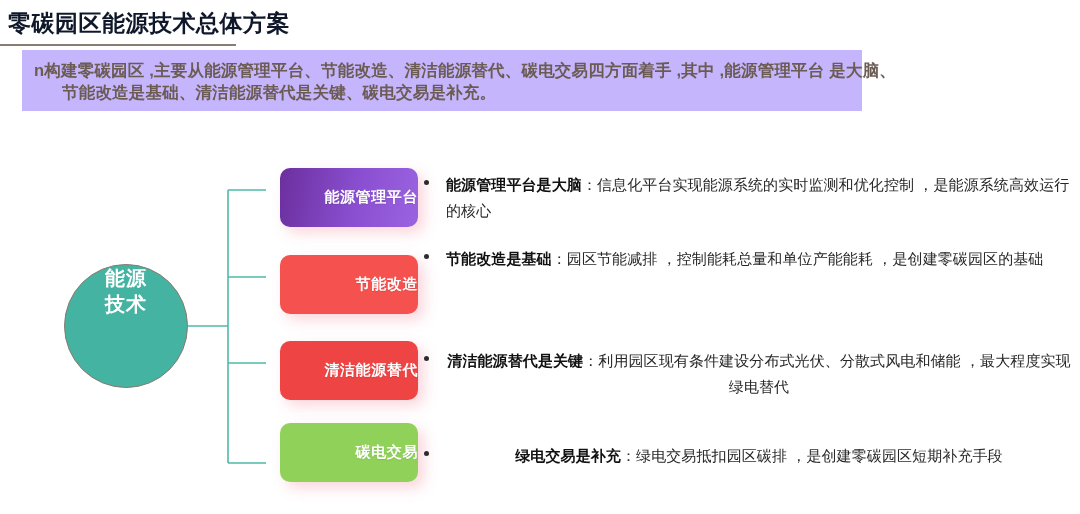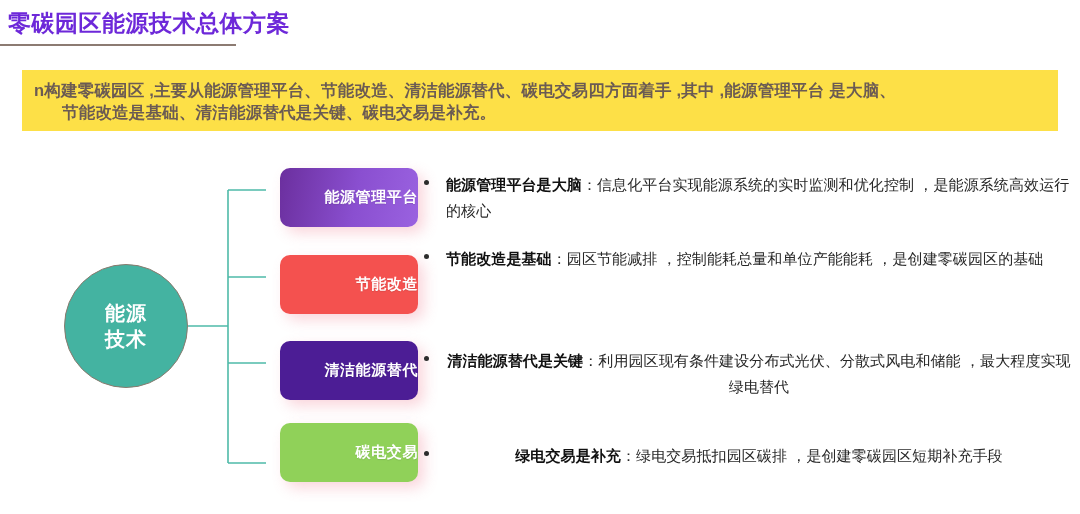--- a/index.html
+++ b/index.html
@@ -23,42 +23,42 @@
     top: 8px;
     width: 1080px;
     height: 46px;
   }
   #page-title {
     position: absolute;
     left: 8px;
     top: 0px;
     font-size: 23px;
     font-weight: bold;
-    color: #6d28d9;
+    color: #0f172a;
     letter-spacing: 0.5px;
     line-height: 30px;
     white-space: nowrap;
   }
   #title-rule {
     position: absolute;
     left: 0px;
     top: 36px;
     width: 236px;
     height: 2px;
     background: #8c7b72;
   }
 
   
   #summary-banner {
     position: absolute;
     left: 22px;
-    top: 70px;
-    width: 1036px;
+    top: 50px;
+    width: 840px;
     height: 61px;
-    background: #fde047;
+    background: #c4b5fd;
   }
   #summary-banner .line {
     position: absolute;
     color: #6b5b53;
     font-size: 16.5px;
     font-weight: bold;
     line-height: 20px;
     white-space: nowrap;
     letter-spacing: 0.2px;
   }
@@ -81,21 +81,21 @@
     top: 124px;
     width: 124px;
     height: 124px;
     border-radius: 50%;
     background: #44b3a1;
     border: 1.5px solid #8a7a6e;
     box-sizing: border-box;
     display: flex;
     flex-direction: column;
     align-items: center;
-    justify-content: center;
+    justify-content: flex-start;
   }
   #root-circle .ctext {
     color: #ffffff;
     font-size: 20px;
     font-weight: bold;
     line-height: 26px;
     letter-spacing: 1px;
     text-align: center;
   }
 
@@ -124,21 +124,21 @@
   .node-box .blabel {
     color: #ffffff;
     font-size: 15px;
     font-weight: bold;
     letter-spacing: 0.6px;
     white-space: nowrap;
     text-shadow: 0 1px 1px rgba(0,0,0,0.10);
   }
   #node-box-0 { top: 28px;  background: linear-gradient(100deg, #6b2f9e 0%, #8a4fd0 55%, #9a62e0 100%); }
   #node-box-1 { top: 115px; background: #f4514f; }
-  #node-box-2 { top: 201px; background: #4c1d95; }
+  #node-box-2 { top: 201px; background: #ef4444; }
   #node-box-3 { top: 283px; background: #90d159; }
 
   
   .bullet-item {
     position: absolute;
     left: 424px;
     width: 648px;
   }
   .bullet-item .dot {
     position: absolute;

